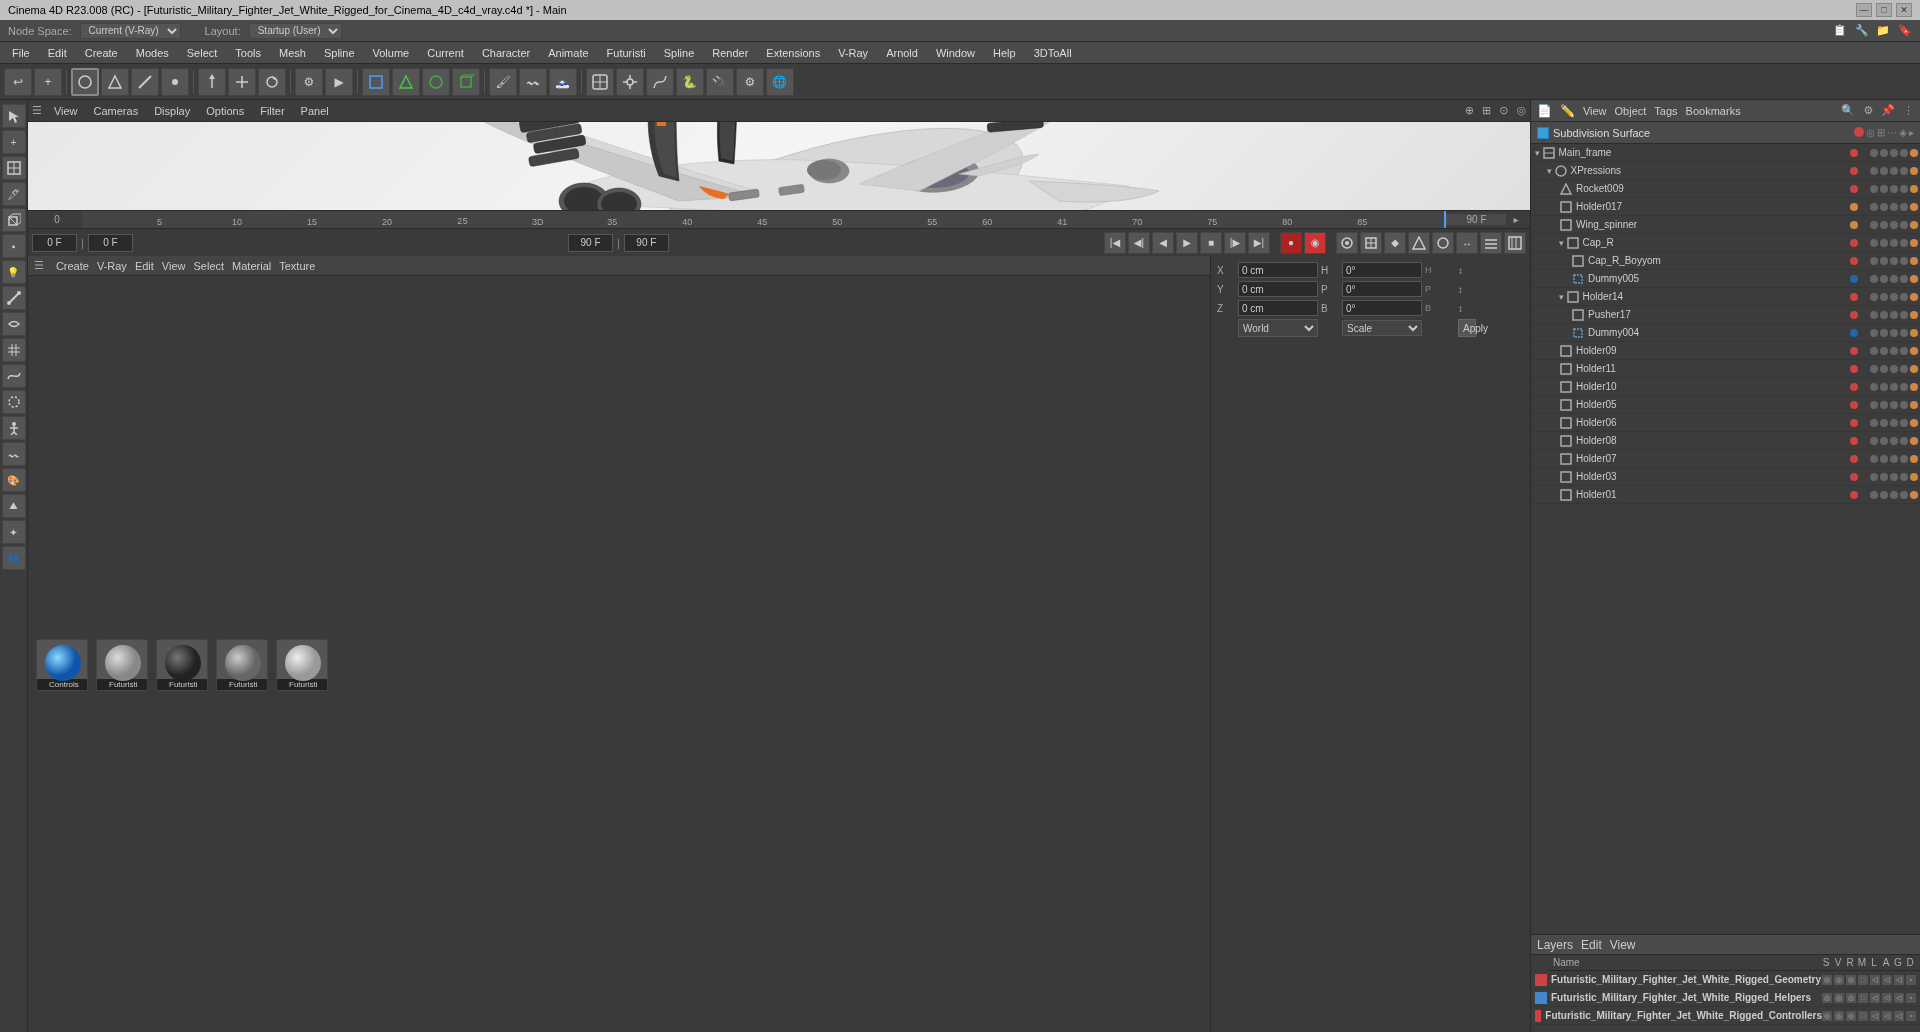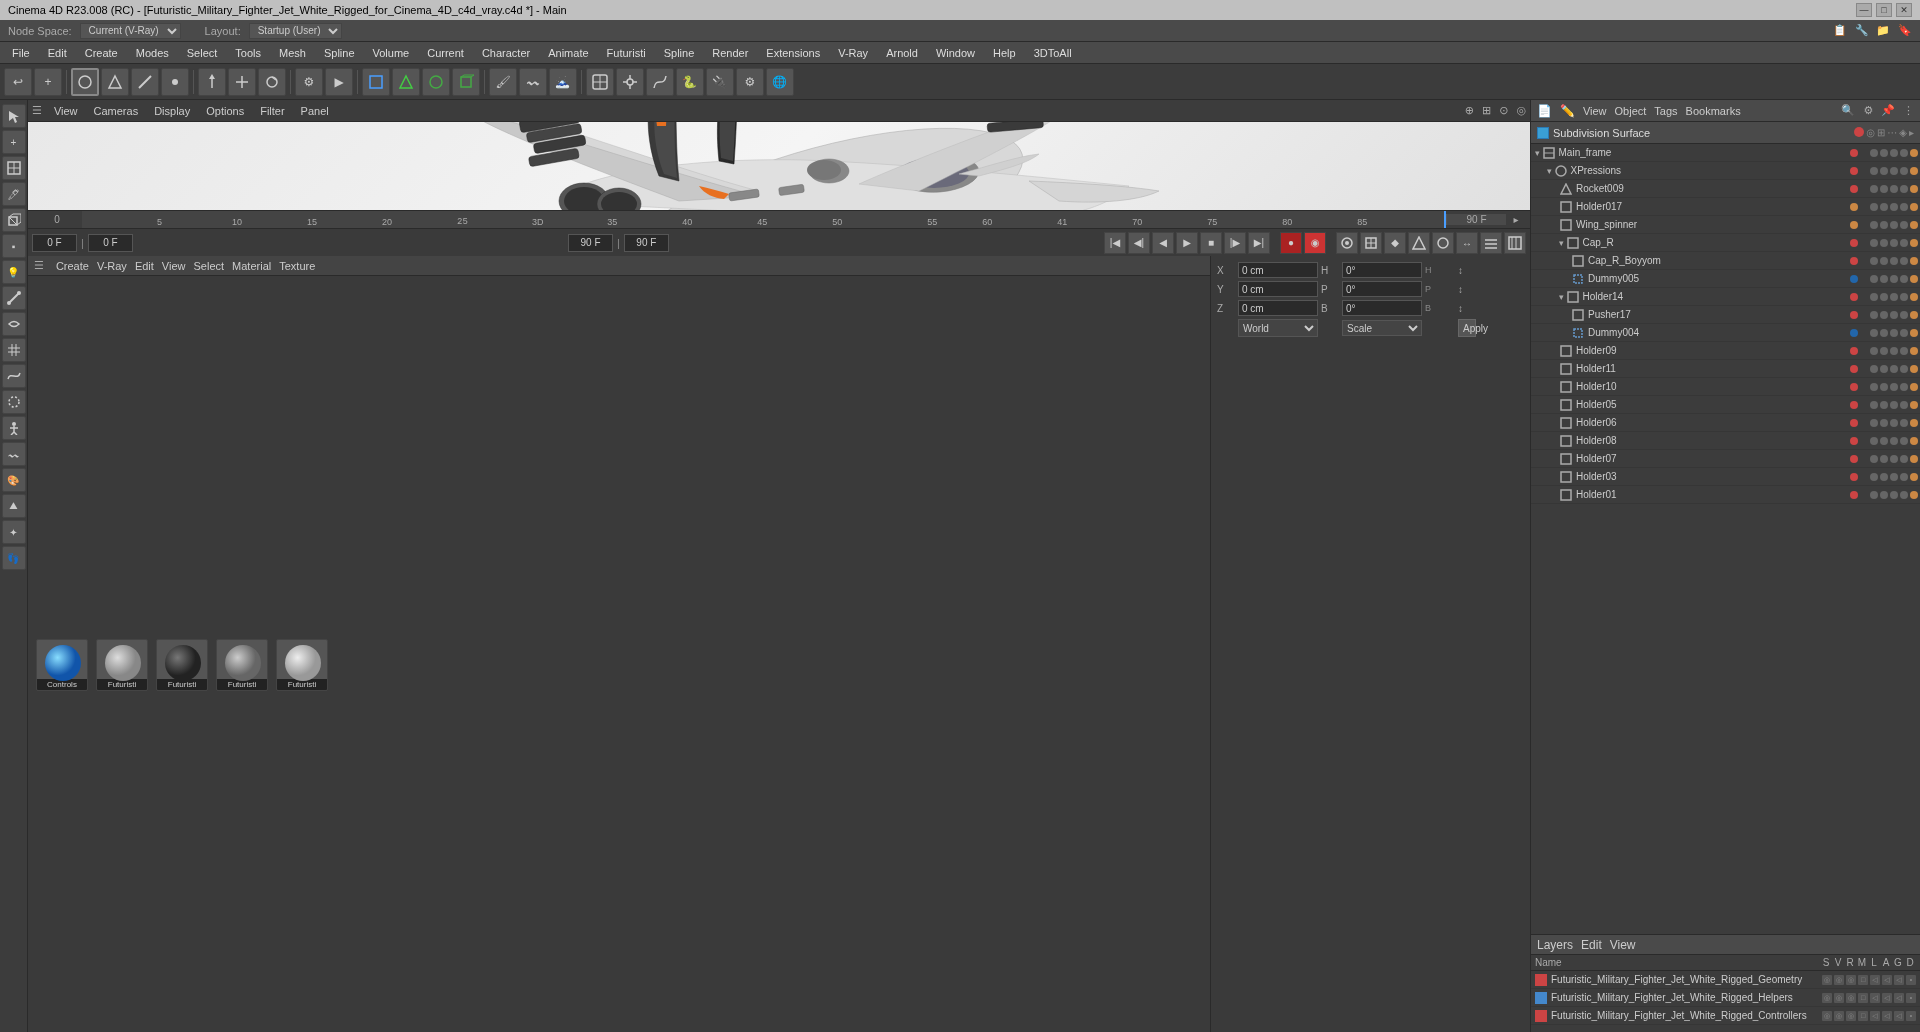--- a/index.html
+++ b/index.html
@@ -285,28 +285,30 @@
       border-bottom: 1px solid #2a2a2a;
     }
     .layers-menu { color: #ccc; cursor: pointer; font-size: 12px; }
     .layers-col-header {
       display: flex;
       align-items: flex-start;
       padding: 2px 4px;
       border-bottom: 1px solid #2a2a2a;
       font-size: 10px;
       color: #aaa;
+      margin-left: 18px;
     }
     .layer-row {
       height: 18px;
       display: flex;
       align-items: center;
       padding: 0 4px;
       border-bottom: 1px solid #363636;
       cursor: pointer;
+      font-weight: bold;
     }
     .layer-color-box { width: 12px; height: 12px; margin-right: 4px; }
     .layer-name { font-size: 10px; color: #ccc; flex: 1; }
     .layer-icons { display: flex; gap: 2px; }
     .layer-icon { width: 10px; height: 10px; background: #555; border-radius: 1px; font-size: 7px; color: #888; display: flex; align-items: center; justify-content: center; }
     #bottom-toolbar {
       background: #444;
       height: 20px;
       display: flex;
       align-items: center;
@@ -328,24 +330,23 @@
       border: 1px solid #444;
       border-radius: 2px;
       display: flex; flex-direction: column; align-items: center; justify-content: flex-end;
       cursor: pointer;
       overflow: hidden;
       position: relative;
     }
     .material-thumb .mat-label {
       width: 100%;
       background: rgba(0,0,0,0.6);
-      text-align: center;
       font-size: 8px;
       color: #ccc;
-      padding: 1px 6px;
+      padding: 1px 12px;
     }
     .coord-input {
       background: #2a2a2a;
       border: 1px solid #555;
       color: #ccc;
       height: 16px;
       padding: 0 3px;
       font-size: 10px;
       width: 100%;
     }

